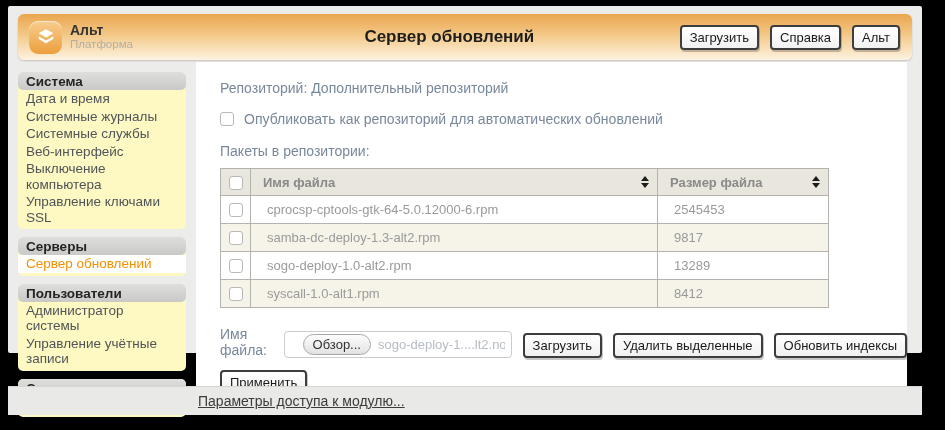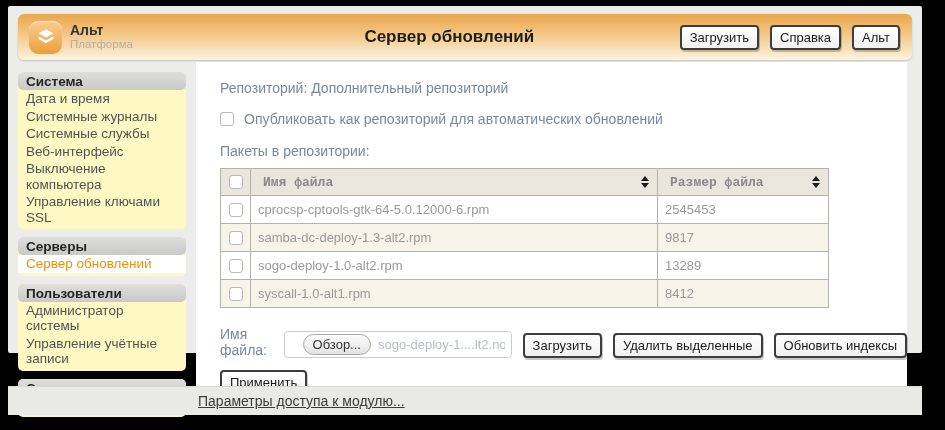--- a/index.html
+++ b/index.html
@@ -40,23 +40,23 @@
   .pub-row{display:flex;align-items:center;gap:10px;margin-bottom:16px;}
   .cb{width:14px;height:14px;border:1px solid #b9b9b9;border-radius:3px;background:#fff;flex:0 0 auto;}
   .pkg-line{margin-bottom:9px;}
 
   
   table.pkg{border-collapse:collapse;width:609px;background:#fff;}
   table.pkg, table.pkg th, table.pkg td{border:1px solid #b3b3ad;}
   table.pkg{border:1px solid #8b8b85;}
   th.cbcol,td.cbcol{width:30px;text-align:center;padding:0;}
   th{background:#e9e6dd;font-size:13px;font-weight:bold;color:#8a8a8a;text-align:left;
-    padding:5px 8px 5px 12px;height:27px;font-family:Liberation Mono, monospace;}
+    padding:5px 8px 5px 12px;height:27px;}
   th .th-in{display:flex;align-items:center;justify-content:space-between;}
-  td{font-size:13px;color:#9a9a9a;padding:6px 8px 6px 7px;height:28px;}
+  td{font-size:13px;color:#9a9a9a;padding:6px 8px 6px 16px;height:28px;}
   td.size,th.size{width:171px;}
   tr.alt td{background:#f6f3e8;}
   .cb-c{display:inline-block;vertical-align:middle;}
   .sort{display:inline-flex;flex-direction:column;align-items:center;gap:2px;margin-left:6px;cursor:pointer;}
   .sort .up{width:0;height:0;border-left:4px solid transparent;border-right:4px solid transparent;
     border-bottom:5px solid #1c1c1c;}
   .sort .dn{width:0;height:0;border-left:4px solid transparent;border-right:4px solid transparent;
     border-top:5px solid #1c1c1c;}
 
   

